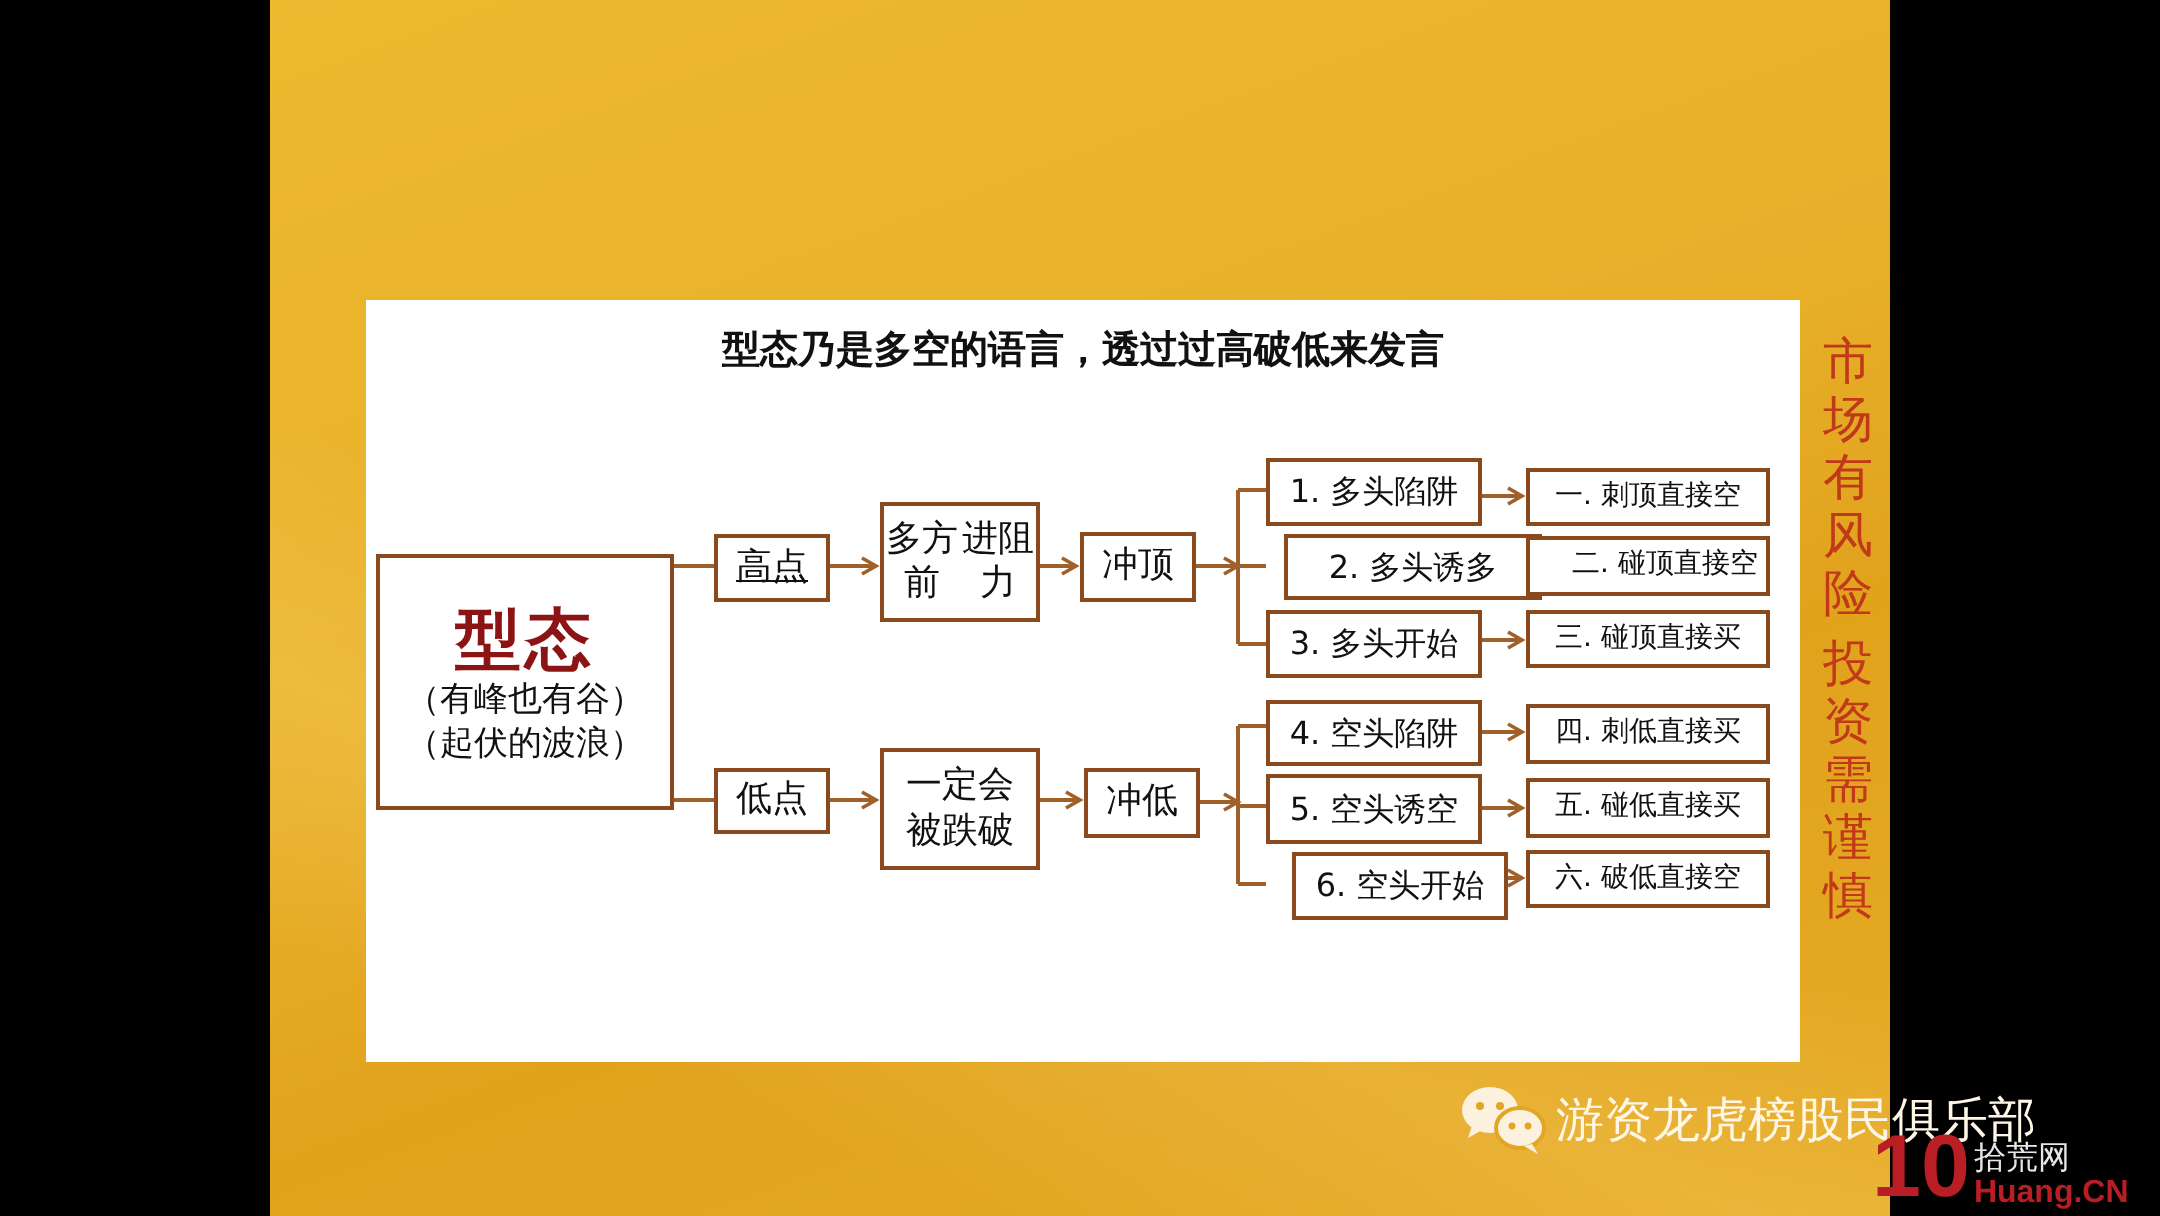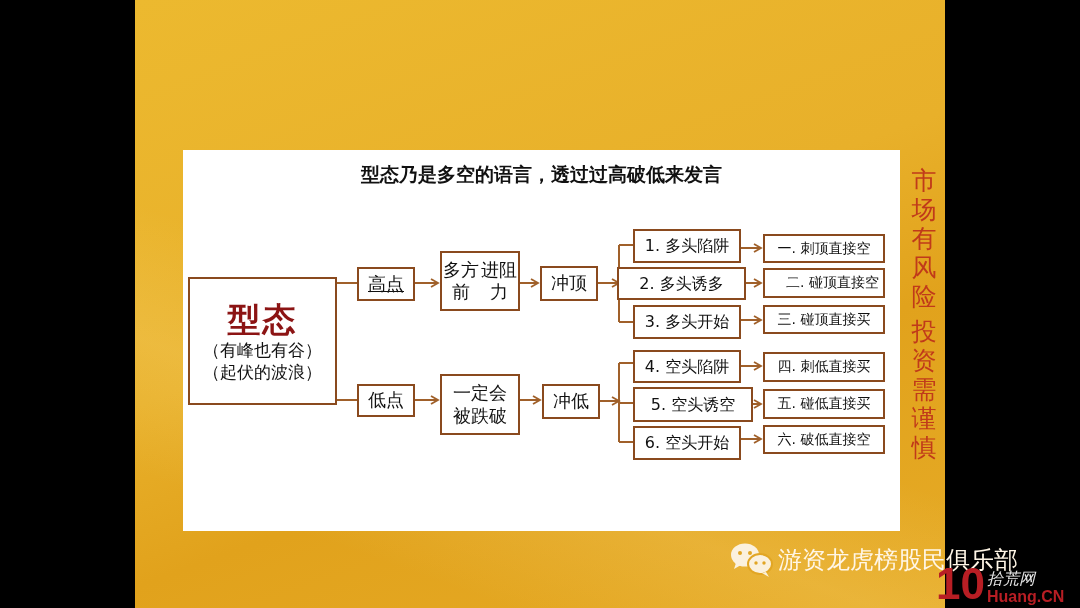--- a/index.html
+++ b/index.html
@@ -54,21 +54,21 @@
   .footer {
     position:absolute; left:730px; top:540px; height:40px; display:flex; align-items:center;
     color:#fff6e6; font-size:24px; white-space:nowrap;
   }
   .wechat { width:44px; height:36px; position:relative; margin-right:4px; }
   .logo {
     position:absolute; left:936px; top:556px; height:50px; display:flex; align-items:flex-end;
   }
   .logo .ten { color:#b81e24; font-weight:bold; font-size:44px; line-height:44px; font-family:"Liberation Sans", sans-serif; }
   .logo .txt { display:flex; flex-direction:column; margin-left:2px; }
-  .logo .cn { color:#e6e6e6; font-size:16px; line-height:18px;font-style:italic; }
+  .logo .cn { color:#e6e6e6; font-size:16px; line-height:18px; }
   .logo .en { color:#b81e24; font-size:16px; font-weight:bold; line-height:18px; font-family:"Liberation Sans", sans-serif; }
 </style>
 </head>
 <body>
 
 <div class="slide">
   <div class="sheen"></div>
 
 
   <div class="panel">
@@ -138,21 +138,21 @@
   <span>多方前</span>
   <span>进阻力</span>
 </div>
 <div class="box lvl1" style="left:540px;top:266px;width:58px;height:35px;">
   <span>冲顶</span>
 </div>
 
 <div class="box lvl2" style="left:633px;top:229px;width:108px;height:34px;">
   <span>1. 多头陷阱</span>
 </div>
-<div class="box lvl2" style="left:617px;top:267px;width:129px;height:33px;">
+<div class="box lvl2" style="left:642px;top:267px;width:129px;height:33px;">
   <span>2. 多头诱多</span>
 </div>
 <div class="box lvl2" style="left:633px;top:305px;width:108px;height:34px;">
   <span>3. 多头开始</span>
 </div>
 
 <div class="box lvl3" style="left:763px;top:234px;width:122px;height:29px;">
   <span>一. 刺顶直接空</span>
 </div>
 <div class="box lvl3" style="left:763px;top:268px;width:122px;height:30px;padding-left:17px;">
@@ -169,24 +169,24 @@
   <span>一定会</span>
   <span>被跌破</span>
 </div>
 <div class="box lvl1" style="left:542px;top:384px;width:58px;height:35px;">
   <span>冲低</span>
 </div>
 
 <div class="box lvl2" style="left:633px;top:350px;width:108px;height:33px;">
   <span>4. 空头陷阱</span>
 </div>
-<div class="box lvl2" style="left:633px;top:387px;width:120px;height:35px;">
+<div class="box lvl2" style="left:633px;top:387px;width:108px;height:35px;">
   <span>5. 空头诱空</span>
 </div>
-<div class="box lvl2" style="left:633px;top:426px;width:108px;height:34px;">
+<div class="box lvl2" style="left:646px;top:426px;width:108px;height:34px;">
   <span>6. 空头开始</span>
 </div>
 
 <div class="box lvl3" style="left:763px;top:352px;width:122px;height:30px;">
   <span>四. 刺低直接买</span>
 </div>
 <div class="box lvl3" style="left:763px;top:389px;width:122px;height:30px;">
   <span>五. 碰低直接买</span>
 </div>
 <div class="box lvl3" style="left:763px;top:425px;width:122px;height:29px;">

